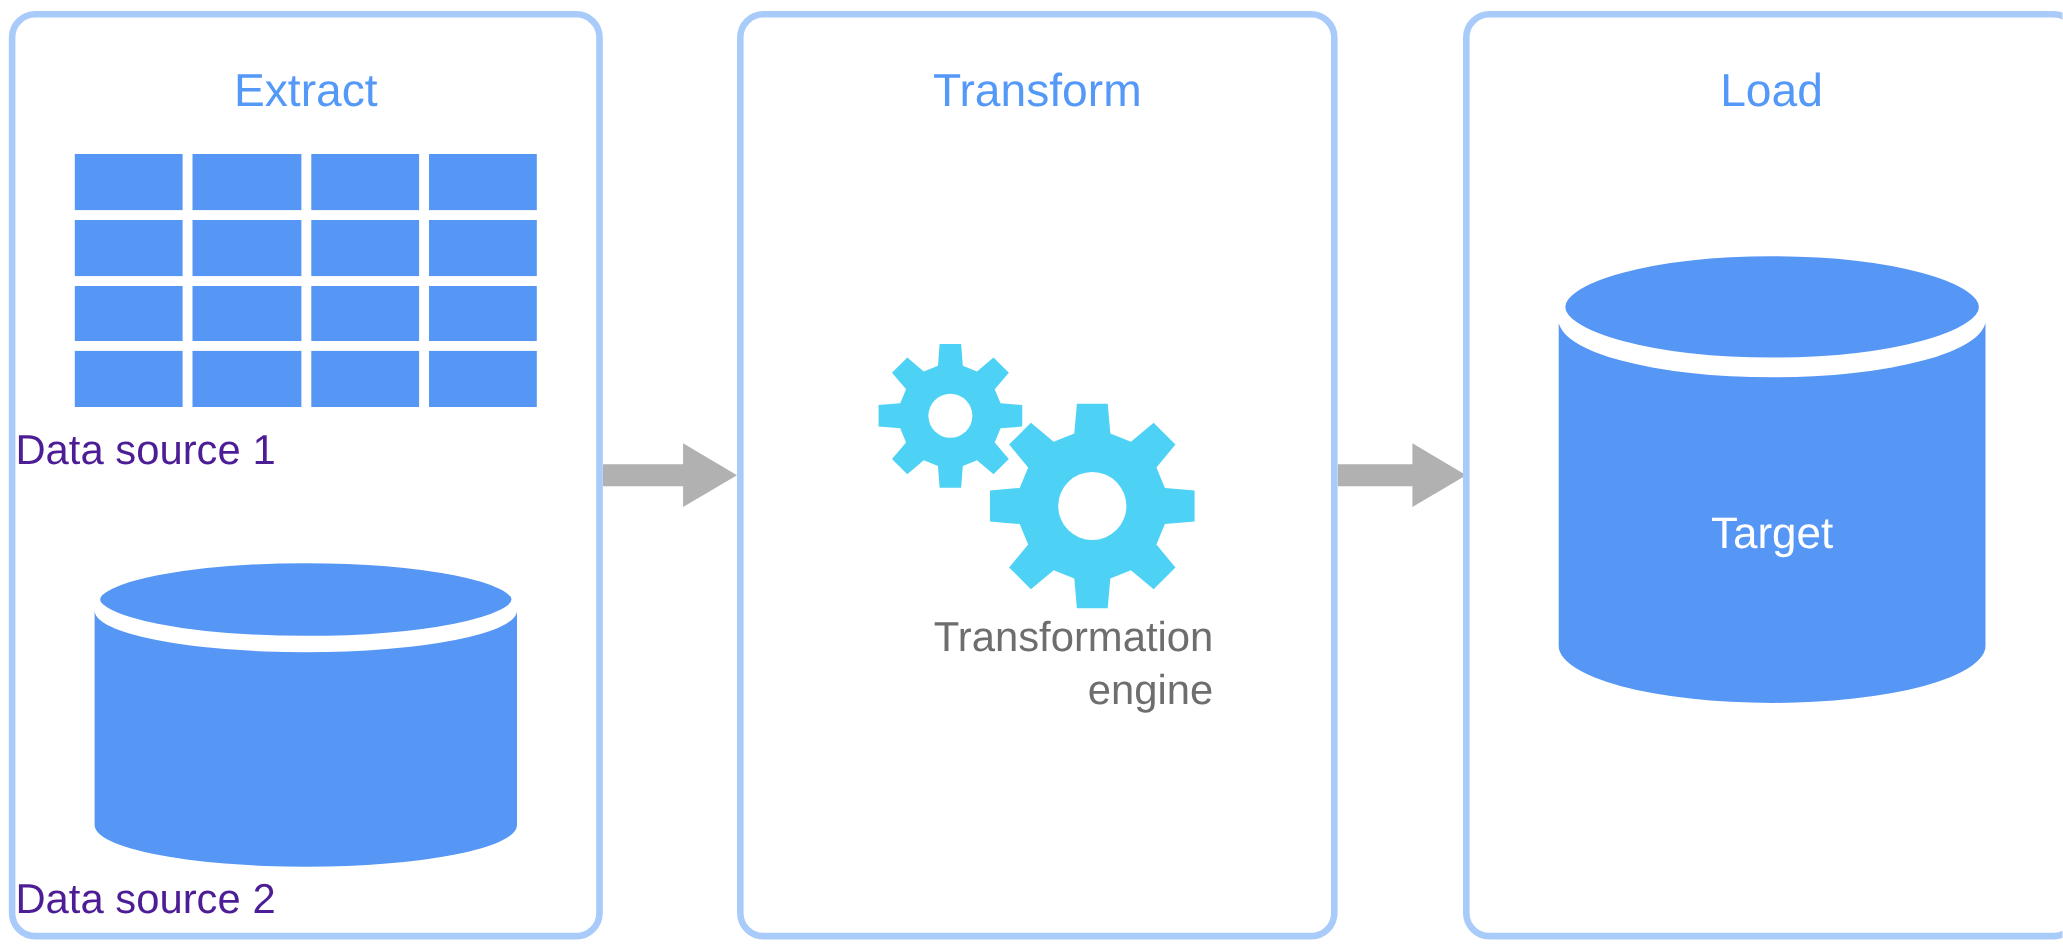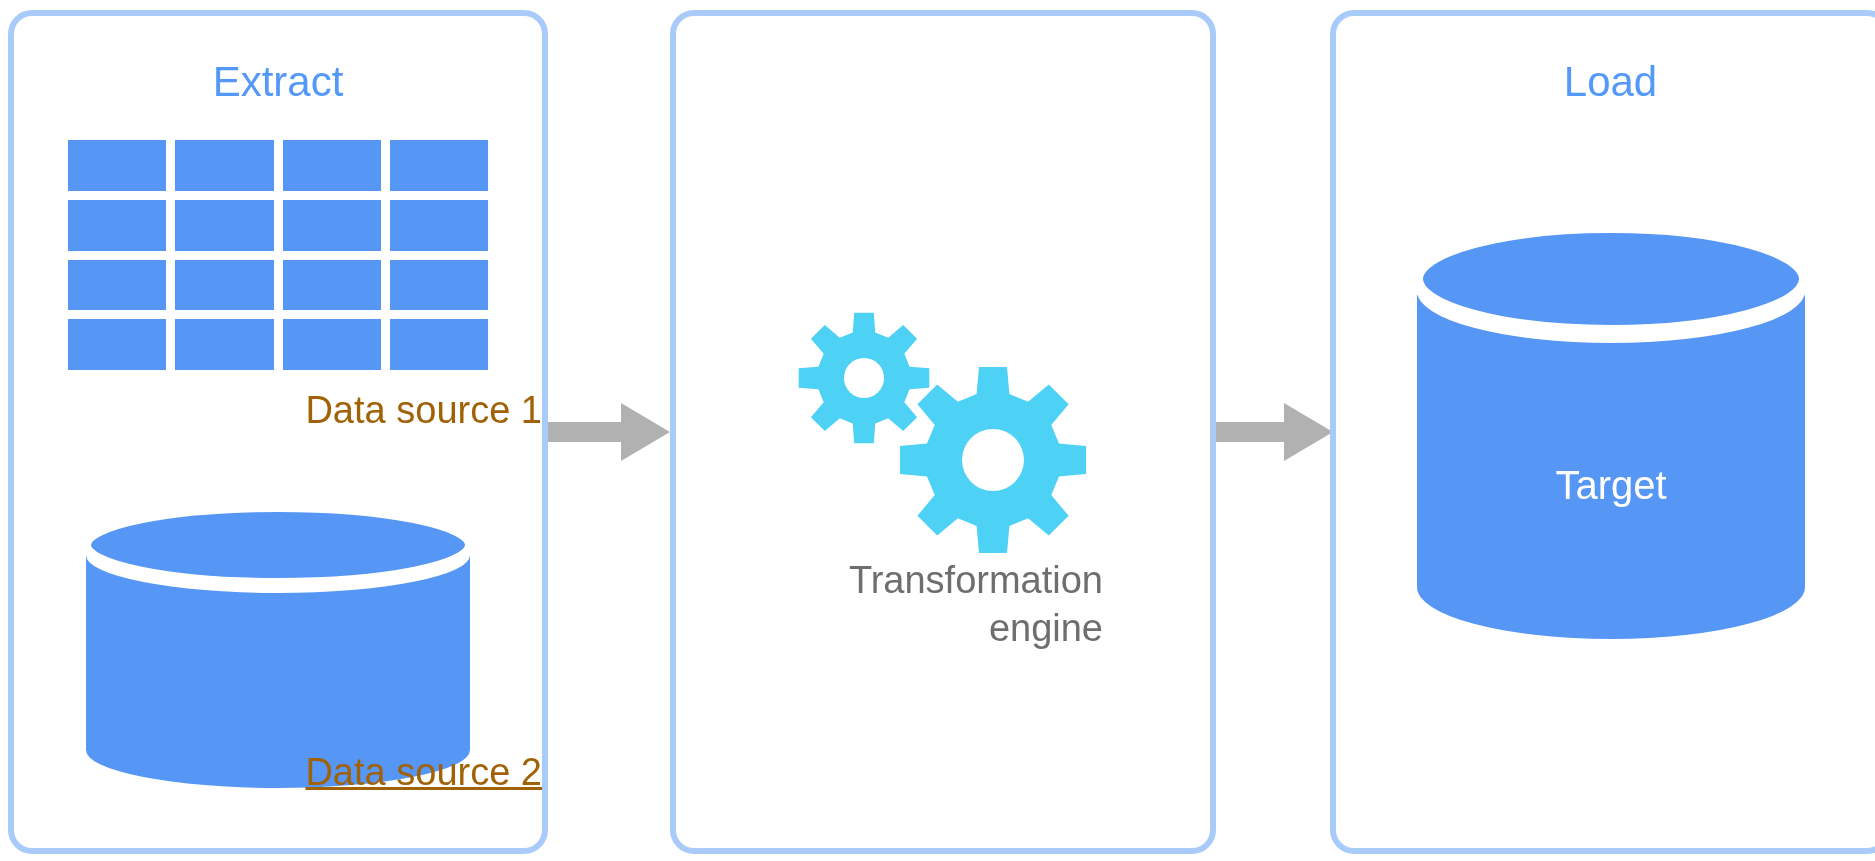--- a/index.html
+++ b/index.html
@@ -24,40 +24,40 @@
 
   .panel-title{
     position:absolute;top:4px;left:0;width:100%;
     text-align:center;
     font-size:42px;line-height:54px;
     font-weight:400;
     color:#5499F8;
   }
   .icon-label{
     position:absolute;left:0;width:100%;
-    text-align:right;
+    text-align:left;
     font-size:38px;line-height:48px;
-    color:#a16207;
+    color:#4c1d95;
   }
   .centered{
     position:absolute;left:50%;transform:translateX(-50%);
   }
   
   .table-icon{
     top:124px;width:420px;height:230px;
     display:grid;
     grid-template-columns:repeat(4,1fr);
     grid-template-rows:repeat(4,1fr);
     gap:9px;
   }
   .table-icon i{background:#5696F5;display:block;}
 
   .label-source1{top:370px;}
   .cyl-source2{top:484px;}
-  .label-source2{top:732px;text-decoration:underline;}
+  .label-source2{top:778px;}
 
   .gears-icon{top:296px;}
   .transform-label{
     position:absolute;top:540px;left:50%;
     width:320px;margin-left:-160px;
     text-align:right;
     font-size:38px;line-height:48px;
     color:#6E6E6E;
   }
   .cyl-target{top:204px;}
@@ -102,20 +102,21 @@
       <ellipse cx="193" cy="45" rx="192" ry="38" fill="#5696F5" stroke="#ffffff" stroke-width="10"></ellipse>
     </svg>
     <div class="centered icon-label label-source2">Data source 2</div>
   </section>
 
   <svg class="arrow" style="left:548px;top:401px" width="125" height="62" viewBox="0 0 125 62">
     <polygon points="0,21 73,21 73,2 122,31 73,60 73,41 0,41"></polygon>
   </svg>
 
   <section class="panel" id="panel-transform">
+    <h2 class="panel-title">Transform</h2>
 
     <svg class="centered gears-icon" width="290" height="250" viewBox="0 0 290 250">
       <path fill="#4DD2F5" d="M54.7,20.4 L56.2,0.7 L75.8,0.7 L77.3,20.4 L90.2,25.7 L105.2,12.9 L119.1,26.8 L106.3,41.8 L111.6,54.7 L131.3,56.2 L131.3,75.8 L111.6,77.3 L106.3,90.2 L119.1,105.2 L105.2,119.1 L90.2,106.3 L77.3,111.6 L75.8,131.3 L56.2,131.3 L54.7,111.6 L41.8,106.3 L26.8,119.1 L12.9,105.2 L25.7,90.2 L20.4,77.3 L0.7,75.8 L0.7,56.2 L20.4,54.7 L25.7,41.8 L12.9,26.8 L26.8,12.9 L41.8,25.7 Z"></path>
       <path fill="#4DD2F5" stroke="#ffffff" stroke-width="7" paint-order="stroke fill" d="M178.6,82.0 L181.0,55.0 L209.0,55.0 L211.4,82.0 L230.1,89.7 L250.8,72.4 L270.6,92.2 L253.3,112.9 L261.0,131.6 L288.0,134.0 L288.0,162.0 L261.0,164.4 L253.3,183.1 L270.6,203.8 L250.8,223.6 L230.1,206.3 L211.4,214.0 L209.0,241.0 L181.0,241.0 L178.6,214.0 L159.9,206.3 L139.2,223.6 L119.4,203.8 L136.7,183.1 L129.0,164.4 L102.0,162.0 L102.0,134.0 L129.0,131.6 L136.7,112.9 L119.4,92.2 L139.2,72.4 L159.9,89.7 Z"></path>
       <circle cx="66" cy="66" r="20" fill="#ffffff"></circle>
       <circle cx="195" cy="148" r="31" fill="#ffffff"></circle>
     </svg>
 
     <div class="transform-label">Transformation engine</div>
   </section>

